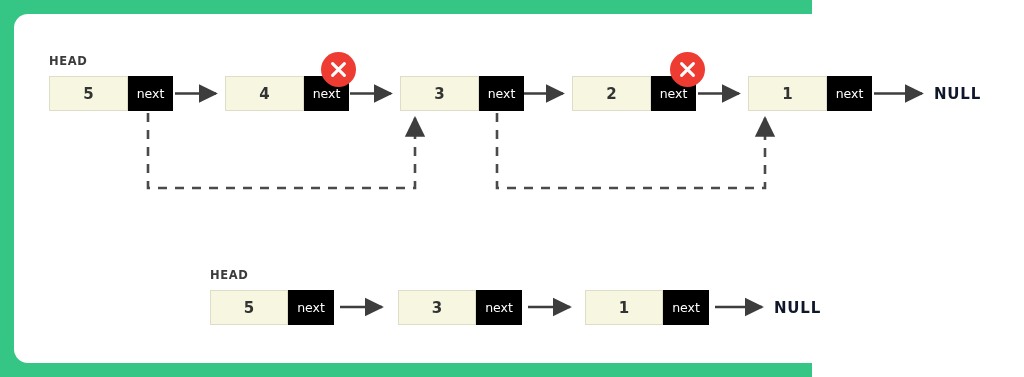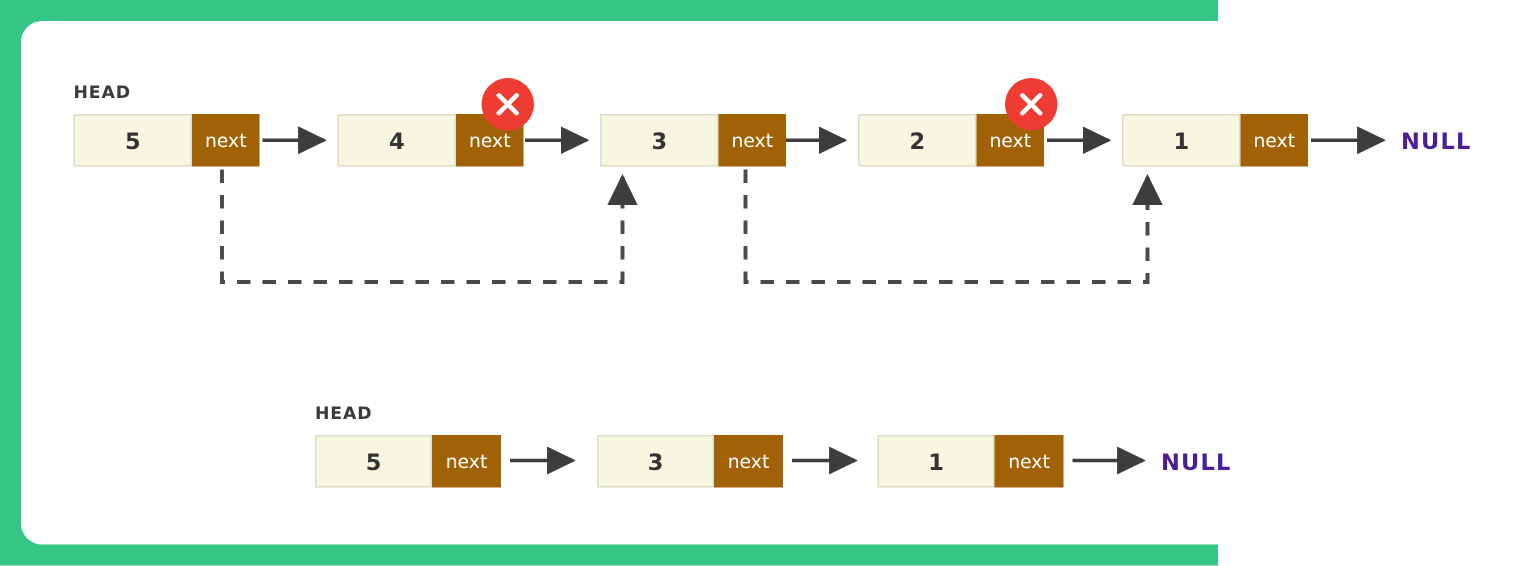--- a/index.html
+++ b/index.html
@@ -20,32 +20,32 @@
     overflow:hidden;
   }
   .node{position:absolute;display:flex;height:35px;box-sizing:border-box;}
   .cell-val{
     background:#f6f6e1;border:1px solid #ddddc8;
     box-sizing:border-box;
     display:flex;align-items:center;justify-content:center;
     font-weight:bold;font-size:15px;color:#333333;
   }
   .cell-next{
-    background:#a16207;
+    background:#000000;
     box-sizing:border-box;
     display:flex;align-items:center;justify-content:center;
     font-size:12.5px;color:#ffffff;
   }
   .label-head{
     position:absolute;font-size:11.5px;font-weight:bold;
     letter-spacing:0.6px;color:#3b3b3b;
   }
   .label-null{
     position:absolute;font-size:15px;font-weight:bold;
-    letter-spacing:0.8px;color:#4c1d95;
+    letter-spacing:0.8px;color:#0f172a;
   }
   .xbadge{
     position:absolute;width:35px;height:35px;border-radius:50%;
     background:#ee3c33;display:flex;align-items:center;justify-content:center;
   }
   .xbadge svg{display:block;}
   .svglayer{position:absolute;left:0;top:0;width:1024px;height:377px;pointer-events:none;}
 </style>
 </head>
 <body>

